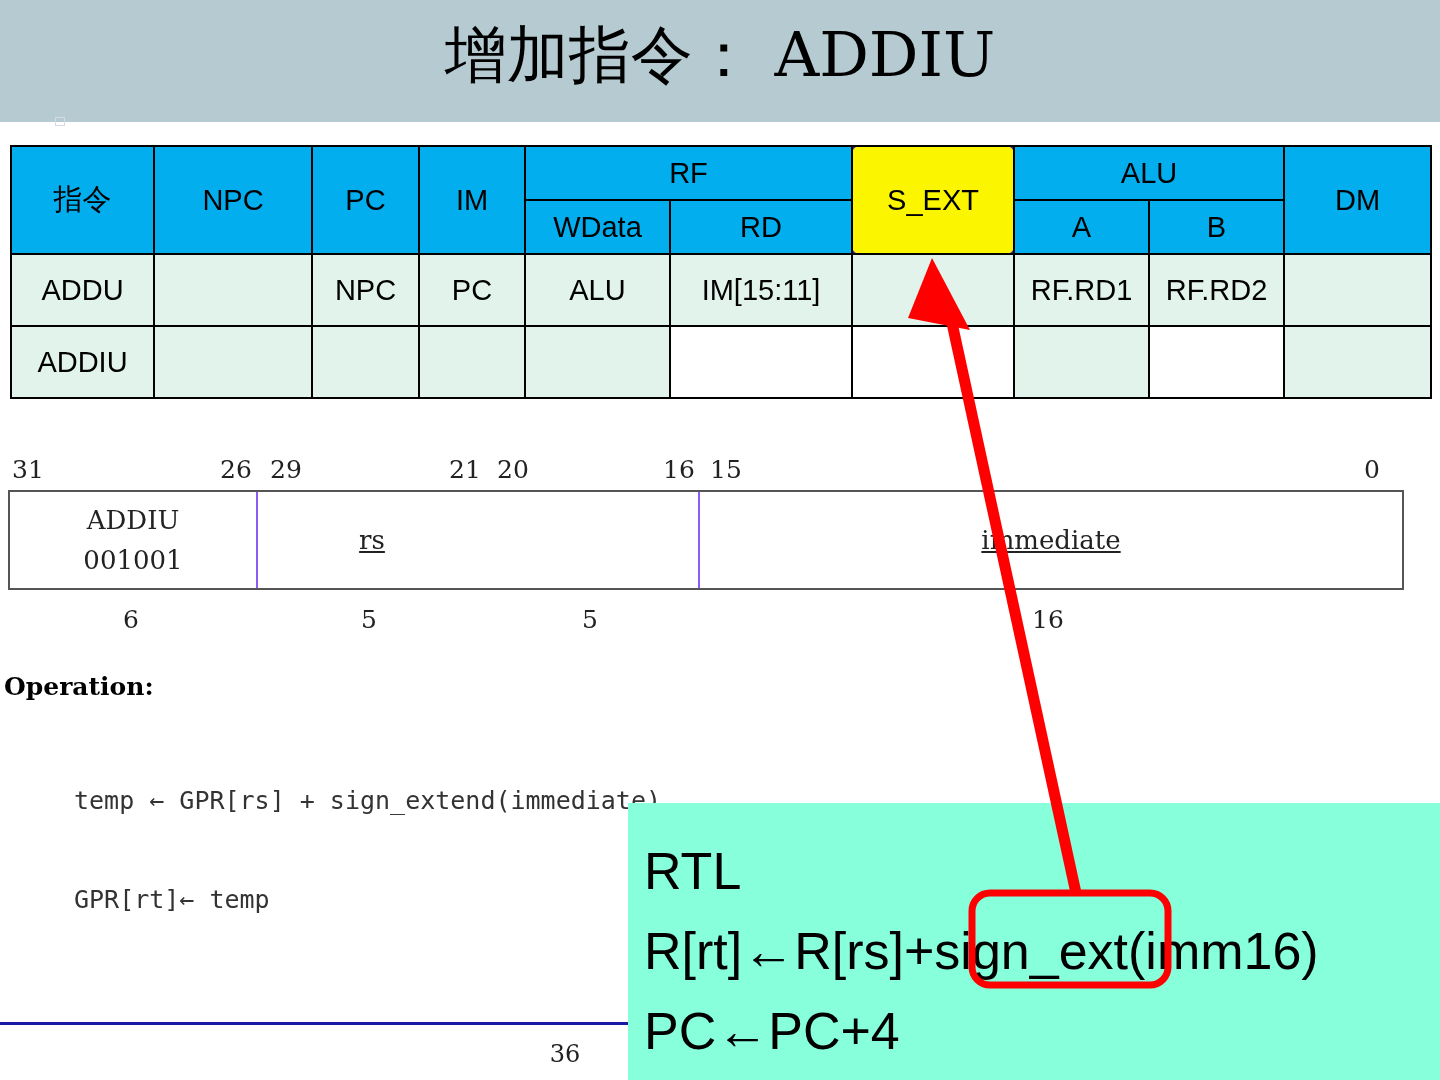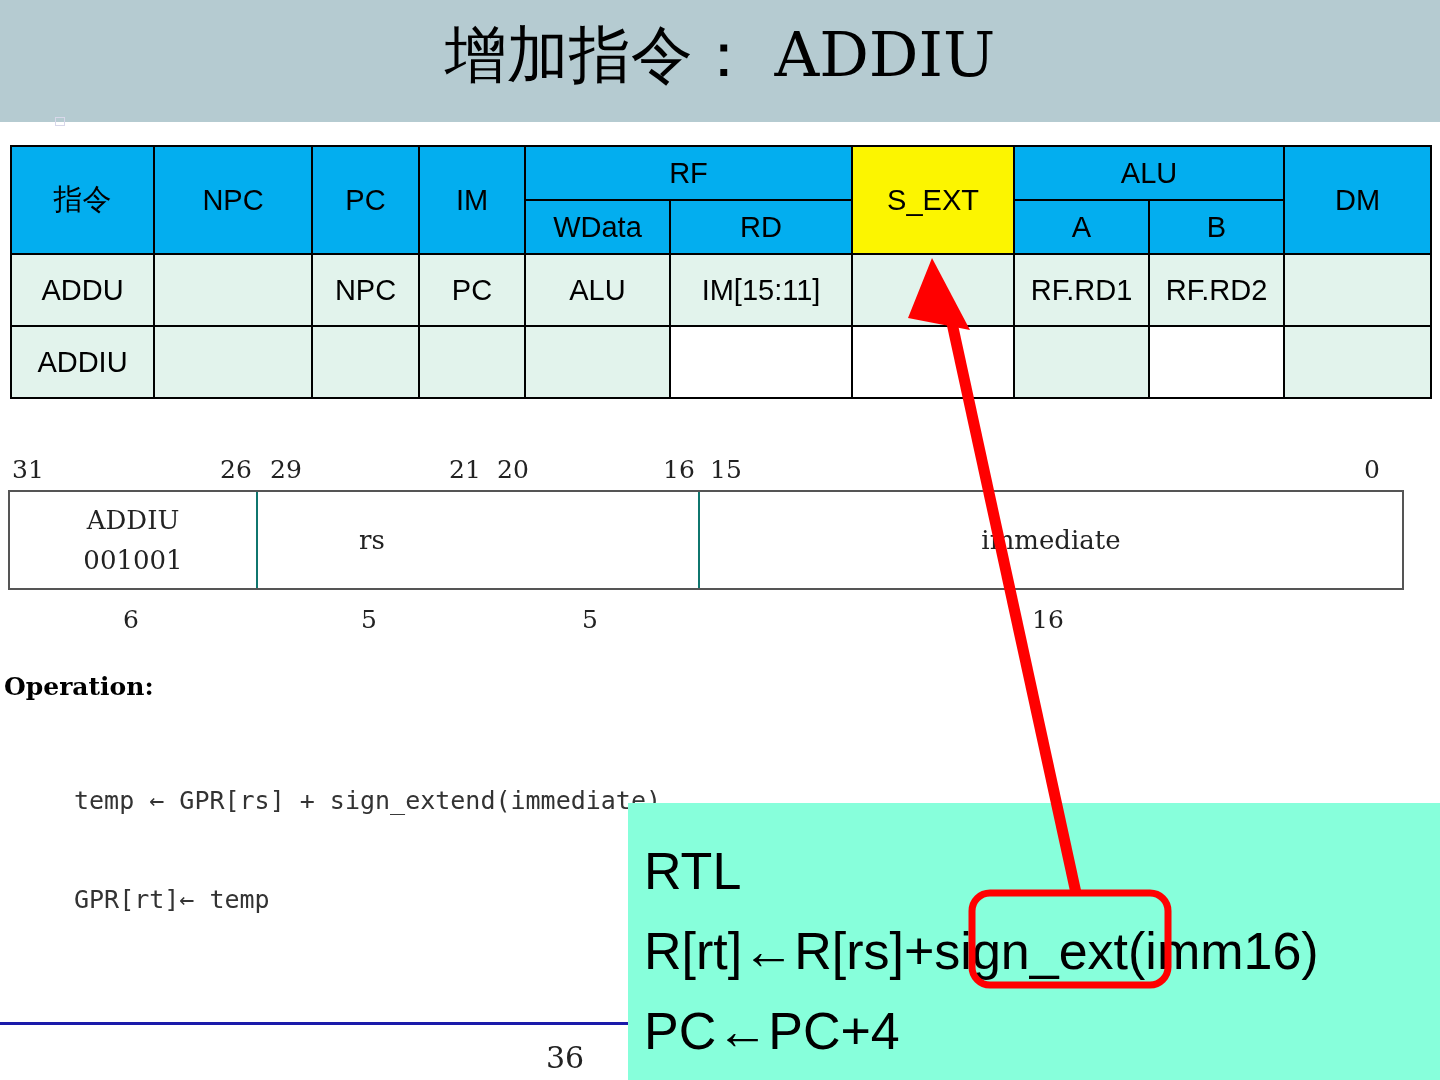--- a/index.html
+++ b/index.html
@@ -48,21 +48,21 @@
     border: 2px solid #000000;
     text-align: center;
     vertical-align: middle;
     font-family: "Liberation Sans", sans-serif;
     font-size: 29px;
     color: #000000;
     padding: 0;
     overflow: hidden;
   }
   #ctrl-table td.hdr { background: #03aeef; }
-  #ctrl-table td.hdr-sext { background: #fcf500; }
+  #ctrl-table td.hdr-sext { background: #fcf500; border-radius: 8px; }
   #ctrl-table td.body-cell { background: #e2f3ec; height: 70px; }
   #ctrl-table td.body-blank { background: #ffffff; height: 70px; }
   #ctrl-table td.grp {
     border-bottom: 2px solid #000000;
     height: 52px;
   }
   #ctrl-table td.sub { height: 52px; }
   #ctrl-table td.tall { height: 104px; }
   td.cell-chinese { font-family: "DejaVu Sans", "Liberation Sans", sans-serif; }
 
@@ -99,21 +99,21 @@
     top: 0;
     height: 96px;
     box-sizing: border-box;
     display: flex;
     flex-direction: column;
     align-items: center;
     justify-content: center;
     font-size: 26px;
     white-space: pre;
   }
-  .fmt-field.divided { border-left: 2px solid #0f766e; }
+  .fmt-field.divided { border-left: 2px solid #8b5cf6; text-decoration: underline; }
   .fmt-field .l1 { line-height: 40px; }
   .fmt-field .l2 { line-height: 40px; }
   .fmt-width {
     position: absolute;
     font-size: 25px;
     line-height: 30px;
     text-align: center;
     white-space: pre;
   }
 
@@ -144,21 +144,21 @@
     left: 0; top: 1022px;
     width: 1440px; height: 3px;
     background: #1a1aaa;
   }
   #page-num {
     position: absolute;
     left: 0; top: 1040px;
     width: 1130px;
     text-align: center;
     font-family: "DejaVu Serif", "Liberation Serif", serif;
-    font-size: 30px;
+    font-size: 24px;
     color: #222222;
     white-space: pre;
   }
   #watermark {
     position: absolute;
     left: 1090px; top: 1052px;
     width: 350px;
     text-align: center;
     font-family: "DejaVu Sans", sans-serif;
     font-weight: bold;

